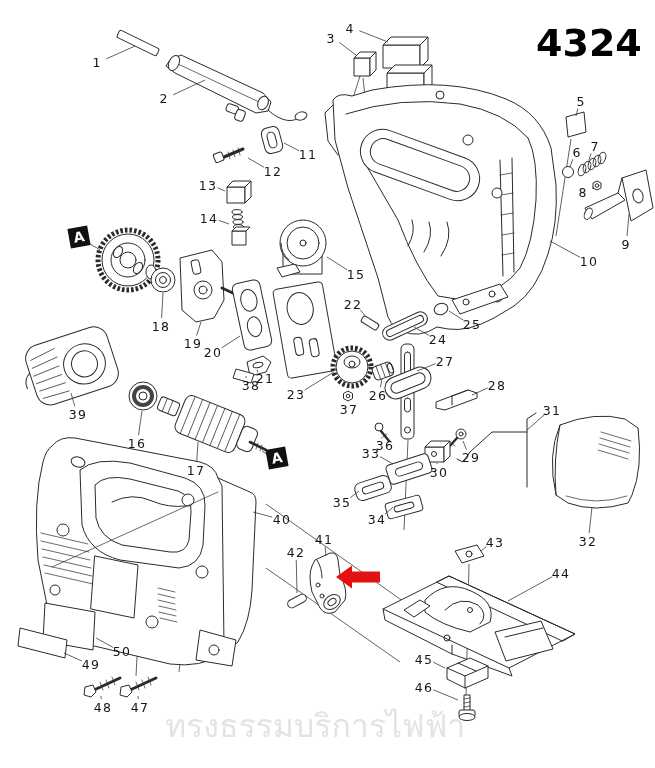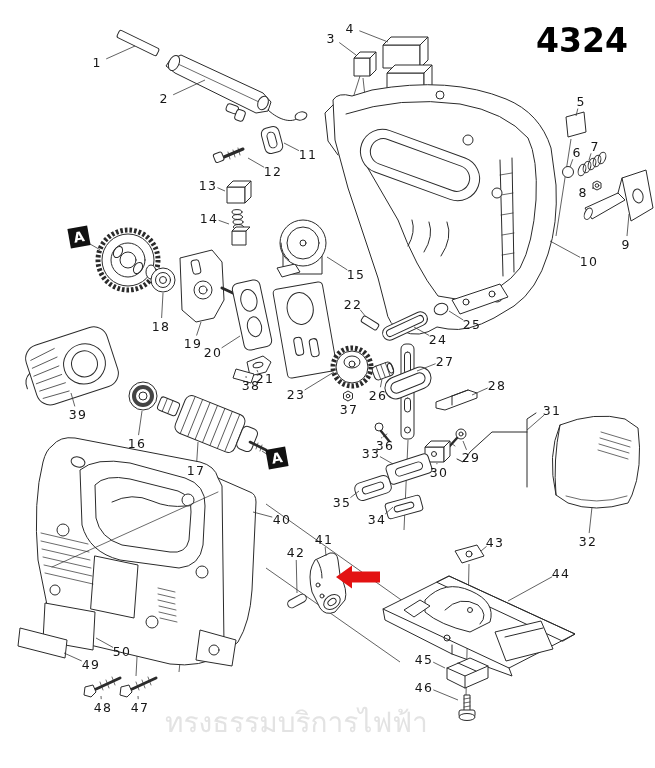--- a/index.html
+++ b/index.html
@@ -1,20 +1,20 @@
 <!DOCTYPE html>
 <html><head>
 <meta charset="utf-8">
 <style>
   html,body{margin:0;padding:0;background:#fff;}
   .stage{position:relative;width:655px;height:768px;background:#fff;overflow:hidden;
          font-family:"Liberation Sans",sans-serif;}
   .title{position:absolute;left:536px;top:24px;font-family:"DejaVu Sans",sans-serif;
-         font-weight:bold;font-size:33px;color:#000;letter-spacing:0;line-height:1;}
-  .watermark{position:absolute;left:165px;top:700px;font-size:28px;color:#e3e3e3;
+         font-weight:bold;font-size:38px;color:#000;letter-spacing:0;line-height:1;}
+  .watermark{position:absolute;left:165px;top:700px;font-size:32px;color:#e3e3e3;
          font-family:"DejaVu Sans",sans-serif;white-space:nowrap;}
   svg{position:absolute;left:0;top:0;}
   .ln{fill:none;stroke:#2b2b2b;stroke-width:1;stroke-linecap:round;stroke-linejoin:round;}
   .w{fill:#fff;stroke:#2b2b2b;stroke-width:1;stroke-linejoin:round;}
   .thin{stroke-width:.7;}
   .leader{stroke:#3a3a3a;stroke-width:.8;fill:none;}
   .teeth{fill:#fff;stroke:#2b2b2b;stroke-width:5;stroke-dasharray:2.6 2;}
   .lbl{font:12.5px "DejaVu Sans",sans-serif;fill:#161616;letter-spacing:1.2px;text-anchor:middle;}
   .mk{font:bold 14px "DejaVu Sans",sans-serif;text-anchor:middle;}
 </style>

